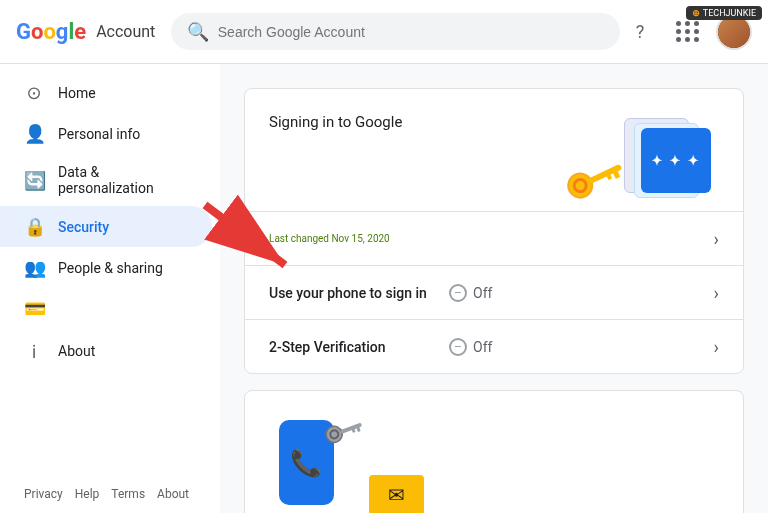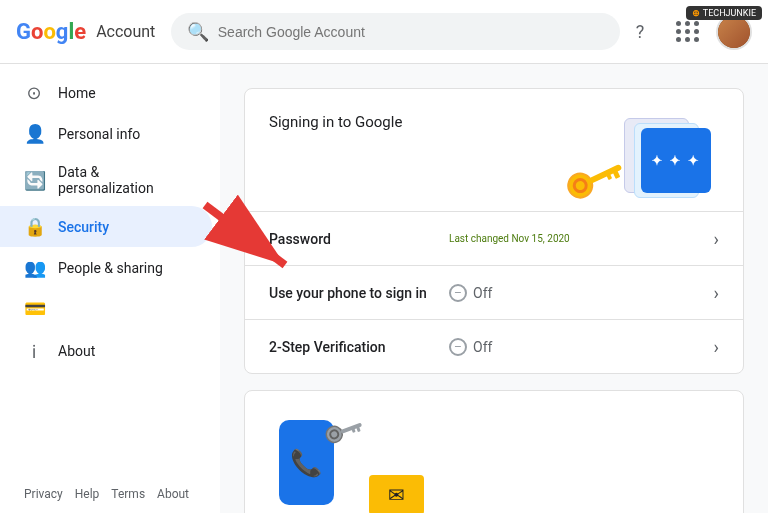--- a/index.html
+++ b/index.html
@@ -206,21 +206,20 @@
               <circle cx="15" cy="15" r="6" fill="none" stroke="#f57f17" stroke-width="3"></circle>
               <rect x="25" y="12" width="35" height="6" rx="3" fill="#fbbc05"></rect>
               <rect x="50" y="16" width="5" height="8" rx="1" fill="#fbbc05"></rect>
               <rect x="43" y="16" width="4" height="6" rx="1" fill="#fbbc05"></rect>
             </svg>
           </div>
         </div>
       </div>
 
       <div class="list-item">
-        <span class="list-item-label">Password</span>
         <span class="list-item-value">Last changed Nov 15, 2020</span>
         <span class="chevron">›</span>
       </div>
 
       <div class="list-item">
         <span class="list-item-label">Use your phone to sign in</span>
         <div class="list-item-status">
           <div class="status-dot-off">–</div>
           <span>Off</span>
         </div>

